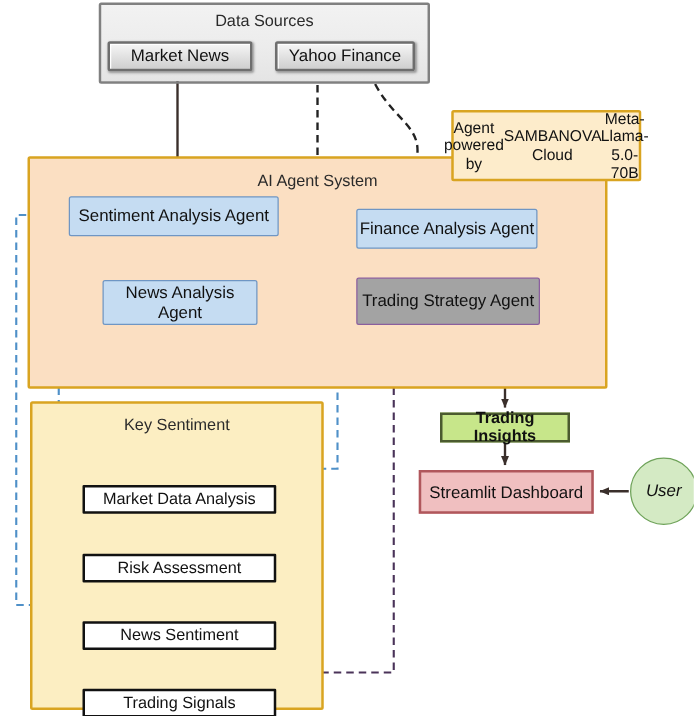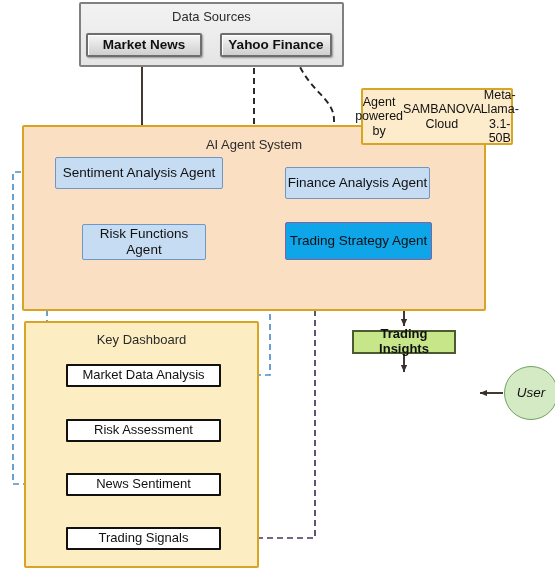--- a/index.html
+++ b/index.html
@@ -23,40 +23,40 @@
     left:18px;top:125px;width:464px;height:186px;
     background:#fbdfc2;border:2px solid #d9a421;border-radius:2px;
   }
   .grp-keyfn{
     left:20px;top:321px;width:235px;height:247px;
     background:#fceec2;border:2px solid #d9a421;border-radius:2px;
   }
 
   
   .chip{
-    height:24px;font-size:13.5px;font-weight:bold;color:#111;
+    height:24px;font-size:13.5px;font-weight:normal;color:#111;
     background:linear-gradient(180deg,#f6f6f6 0%,#e3e3e3 48%,#cfcfcf 100%);
     border:2px solid #6e6e6e;border-radius:2px;
     box-shadow:inset 1px 1px 0 #ffffff, 1px 1px 2px rgba(0,0,0,.35);
     text-align:center;
   }
   .chip-market-news{left:82px;top:33px;width:116px;}
   .chip-yahoo{left:216px;top:33px;width:112px;}
 
   
   .agent-blue{background:#c5dcf2;border:1.6px solid #6f96c4;font-size:13.5px;color:#111;border-radius:2px;}
-  .agent-purple{background:#0ea5e9;border:1.6px solid #8a5f9e;font-size:13.5px;color:#111;border-radius:2px;}
+  .agent-purple{background:#a3a3a3;border:1.6px solid #8a5f9e;font-size:13.5px;color:#111;border-radius:2px;}
   .n-sentiment{left:51px;top:157px;width:168px;height:32px;}
   .n-risk{left:78px;top:224px;width:124px;height:36px;}
   .n-market{left:281px;top:167px;width:145px;height:32px;}
   .n-strategy{left:281px;top:222px;width:147px;height:38px;}
 
   
   .fnbox{background:#ffffff;border:2.5px solid #111;font-size:13px;color:#111;
-         left:62px;width:155px;height:23px;border-radius:1px;}
+         left:62px;width:155px;height:23px;border-radius:1px;margin-top:24px;}
   .fn0{top:364px;} .fn1{top:419px;} .fn2{top:473px;} .fn3{top:527px;}
 
   
   .n-insights{left:348px;top:330px;width:104px;height:24px;
     background:#c7e68a;border:2.2px solid #4b5b2f;font-size:13px;color:#111;font-weight:bold;}
   .n-dashboard{left:331px;top:376px;width:140px;height:35px;
     background:#f0bfc0;border:2px solid #b0575c;font-size:13.5px;color:#111;}
   .n-user{left:500px;top:366px;width:54px;height:54px;border-radius:50%;
     background:#d4eac4;border:1.8px solid #6fa35a;font-size:13.5px;color:#111;font-style:italic;}
 
@@ -116,38 +116,39 @@
 
   <div class="node grp-datasources">
     <div class="grp-title" style="left:0;right:0;top:6px;">Data Sources</div>
   </div>
 
   <div class="node grp-agents">
     <div class="grp-title" style="left:0;right:0;top:11px;">AI Agent System</div>
   </div>
 
   <div class="node grp-keyfn">
-    <div class="grp-title" style="left:0;right:0;top:10px;">Key Dashboard</div>
+    <div class="grp-title" style="left:0;right:0;top:10px;">Key Sentiment</div>
   </div>
 
   <div class="node chip chip-market-news">Market News</div>
   <div class="node chip chip-yahoo">Yahoo Finance</div>
 
   <div class="node n-callout">
     <span>Agent powered by</span>
     <span>SAMBANOVA Cloud</span>
-    <span>Meta-Llama-3.1-50B</span>
+    <span>Meta-Llama-5.0-70B</span>
   </div>
 
   <div class="node agent-blue n-sentiment">Sentiment Analysis Agent</div>
-  <div class="node agent-blue n-risk">Risk Functions Agent</div>
+  <div class="node agent-blue n-risk">News Analysis Agent</div>
   <div class="node agent-blue n-market">Finance Analysis Agent</div>
   <div class="node agent-purple n-strategy">Trading Strategy Agent</div>
 
   <div class="node fnbox fn0">Market Data Analysis</div>
   <div class="node fnbox fn1">Risk Assessment</div>
   <div class="node fnbox fn2">News Sentiment</div>
   <div class="node fnbox fn3">Trading Signals</div>
 
   <div class="node n-insights">Trading Insights</div>
+  <div class="node n-dashboard">Streamlit Dashboard</div>
   <div class="node n-user">User</div>
 
 </div>
 
 </body></html>

